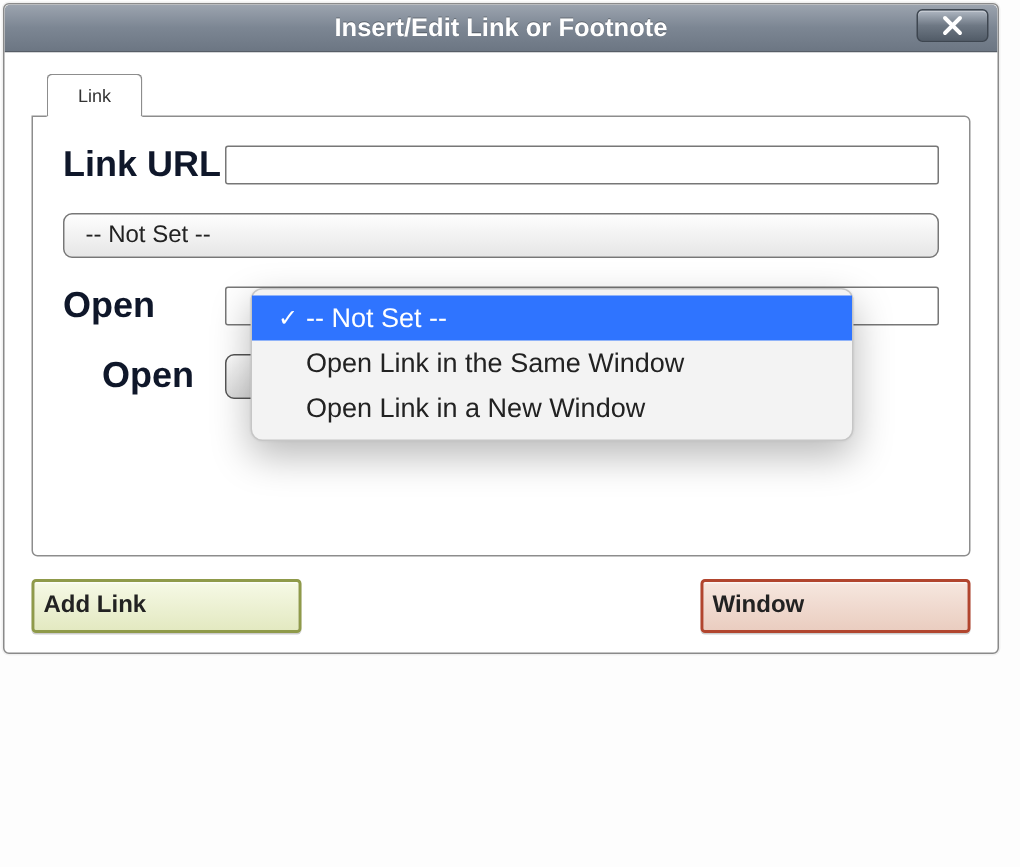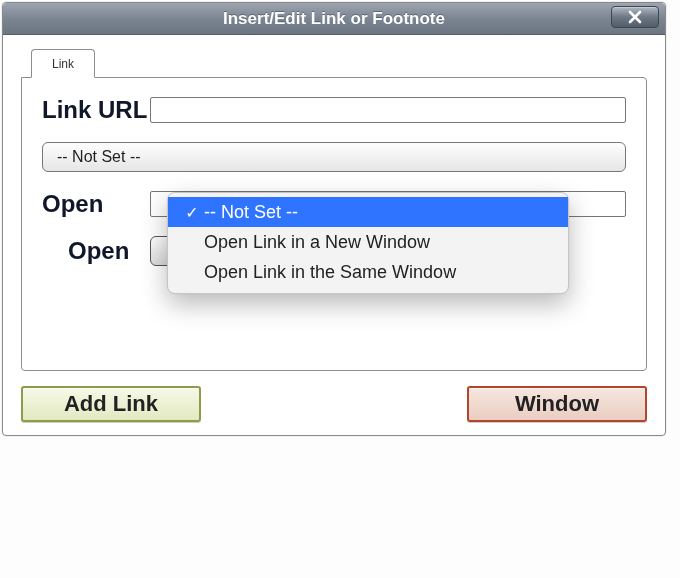--- a/index.html
+++ b/index.html
@@ -192,28 +192,27 @@
     height: 50px;
     display: flex;
     align-items: center;
     justify-content: space-between;
     padding: 0 18px 12px 18px;
   }
   .btn {
     width: 180px;
     height: 36px;
     border-radius: 3px;
-    font-size: 22px;
+    font-size: 16px;
     font-weight: 700;
     color: #222;
     cursor: pointer;
     text-align: center;
     display: flex;
     align-items: center;
-    justify-content: center;
   }
   .btn.primary {
     background: linear-gradient(to bottom, #f6f9e6 0%, #e3e9c1 100%);
     border: 2px solid #8f9a4a;
     box-shadow: 0 1px 0 rgba(0,0,0,0.2), inset 0 1px 0 rgba(255,255,255,0.7);
   }
   .btn.cancel {
     background: linear-gradient(to bottom, #f6e7df 0%, #eacdc0 100%);
     border: 2px solid #b1452e;
     box-shadow: 0 1px 0 rgba(0,0,0,0.2), inset 0 1px 0 rgba(255,255,255,0.6);
@@ -253,25 +252,25 @@
           <span>-- Not Set --</span>
         </button>
 
         <div class="dropdown">
           <div class="dropdown-item selected">
             <span class="check">✓</span>
             <span class="item-text">-- Not Set --</span>
           </div>
           <div class="dropdown-item">
             <span class="check"></span>
-            <span class="item-text">Open Link in a New Window</span>
+            <span class="item-text">Open Link in the Same Window</span>
           </div>
           <div class="dropdown-item">
             <span class="check"></span>
-            <span class="item-text">Open Link in the Same Window</span>
+            <span class="item-text">Open Link in a New Window</span>
           </div>
         </div>
       </div>
 
       <div class="field-row">
         <div class="field-label">Open</div>
         <input class="text-input" type="text" value="" style="">
       </div>
 
       <div class="field-row" style="margin-left:26px;">

